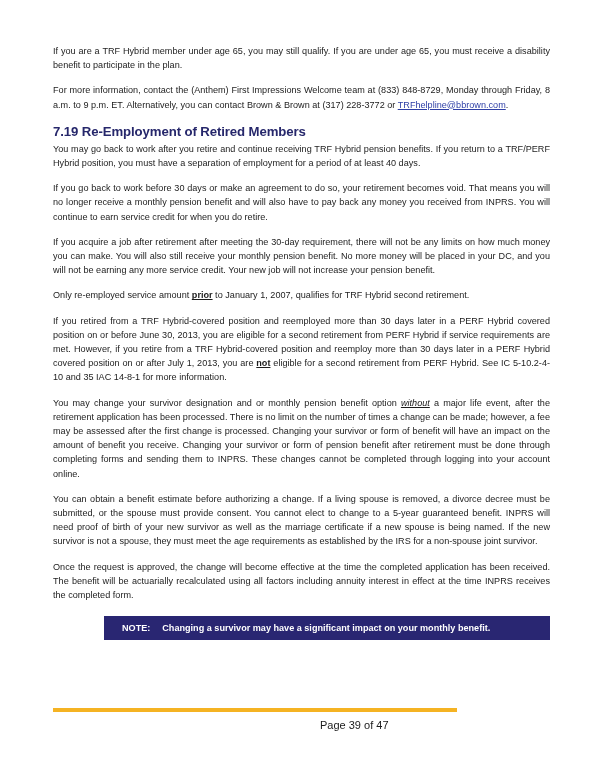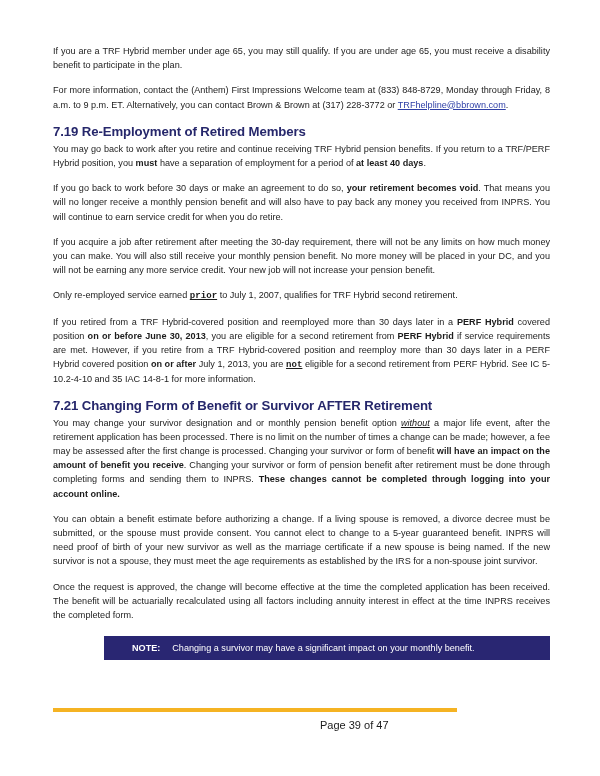--- a/index.html
+++ b/index.html
@@ -39,50 +39,50 @@
     font-size: 13.2px;
     line-height: 16px;
     font-weight: bold;
     color: #26276b;
     margin: 7px 0 2px 0;
     letter-spacing: -0.1px;
   }
   h2.sect.first {
     margin-top: 12px;
   }
-  .b { font-weight: bold; }
+  .b { font-weight: normal; }
   .i { font-style: italic; text-decoration: underline; }
-  .bu { font-weight: bold; text-decoration: underline; font-family: Liberation Mono, monospace; }
+  .bu { font-weight: bold; text-decoration: underline; }
   a.link {
     color: #2e3fa6;
     text-decoration: underline;
   }
   .note-wrap {
     margin: 14px 0 0 0;
     display: flex;
     justify-content: flex-end;
   }
   .note-box {
     background: #292672;
     color: #ffffff;
     width: 446px;
     box-sizing: border-box;
-    padding: 6px 10px 6px 28px;
+    padding: 6px 10px 6px 18px;
     font-size: 9.1px;
     line-height: 12px;
     display: flex;
     align-items: baseline;
   }
   .note-label {
     font-weight: bold;
     margin-right: 12px;
     white-space: nowrap;
   }
   .note-text {
-    font-weight: normal;
+    font-weight: bold;
   }
   
   .footer {
     position: absolute;
     left: 0;
     top: 700px;
     width: 600px;
     height: 76px;
   }
   .footer-rule {
@@ -122,23 +122,22 @@
   <div class="content">
     <div>
         <p class="para"><span>If you are a TRF Hybrid member under age 65, you may still qualify. If you are under age 65, you must receive a disability benefit to participate in the plan.</span></p>
         <p class="para"><span>For more information, contact the (Anthem) First Impressions Welcome team at (833) 848-8729, Monday through Friday, 8 a.m. to 9 p.m. ET. Alternatively, you can contact Brown &amp; Brown at (317) 228-3772 or </span><a class="link">TRFhelpline@bbrown.com</a><span>.</span></p>
       </div>
     <div>
         <h2 class="sect first">7.19 Re-Employment of Retired Members</h2>
         <p class="para"><span>You may go back to work after you retire and continue receiving TRF Hybrid pension benefits. If you return to a TRF/PERF Hybrid position, you </span><span class="b">must</span><span> have a separation of employment for a period of </span><span class="b">at least 40 days</span><span>.</span></p>
         <p class="para"><span>If you go back to work before 30 days or make an agreement to do so, </span><span class="b">your retirement becomes void</span><span>. That means you will no longer receive a monthly pension benefit and will also have to pay back any money you received from INPRS. You will continue to earn service credit for when you do retire.</span></p>
         <p class="para"><span>If you acquire a job after retirement after meeting the 30-day requirement, there will not be any limits on how much money you can make. You will also still receive your monthly pension benefit. No more money will be placed in your DC, and you will not be earning any more service credit. Your new job will not increase your pension benefit.</span></p>
-        <p class="para"><span>Only re-employed service earned </span><span class="bu">prior</span><span> to July 1, 2007, qualifies for TRF Hybrid second retirement.</span></p>
+        <p class="para"><span>Only re-employed service amount </span><span class="bu">prior</span><span> to January 1, 2007, qualifies for TRF Hybrid second retirement.</span></p>
         <p class="para"><span>If you retired from a TRF Hybrid-covered position and reemployed more than 30 days later in a </span><span class="b">PERF Hybrid</span><span> covered position </span><span class="b">on or before June 30, 2013</span><span>, you are eligible for a second retirement from </span><span class="b">PERF Hybrid</span><span> if service requirements are met. However, if you retire from a TRF Hybrid-covered position and reemploy more than 30 days later in a PERF Hybrid covered position </span><span class="b">on or after</span><span> July 1, 2013, you are </span><span class="bu">not</span><span> eligible for a second retirement from PERF Hybrid. See IC 5-10.2-4-10 and 35 IAC 14-8-1 for more information.</span></p>
-        <h2 class="sect">7.21 Changing Form of Benefit or Survivor AFTER Retirement</h2>
         <p class="para"><span>You may change your survivor designation and or monthly pension benefit option </span><span class="i">without</span><span> a major life event, after the retirement application has been processed. There is no limit on the number of times a change can be made; however, a fee may be assessed after the first change is processed. Changing your survivor or form of benefit </span><span class="b">will have an impact on the amount of benefit you receive</span><span>. Changing your survivor or form of pension benefit after retirement must be done through completing forms and sending them to INPRS. </span><span class="b">These changes cannot be completed through logging into your account online.</span></p>
         <p class="para"><span>You can obtain a benefit estimate before authorizing a change. If a living spouse is removed, a divorce decree must be submitted, or the spouse must provide consent. You cannot elect to change to a 5-year guaranteed benefit. INPRS will need proof of birth of your new survivor as well as the marriage certificate if a new spouse is being named. If the new survivor is not a spouse, they must meet the age requirements as established by the IRS for a non-spouse joint survivor.</span></p>
         <p class="para"><span>Once the request is approved, the change will become effective at the time the completed application has been received. The benefit will be actuarially recalculated using all factors including annuity interest in effect at the time INPRS receives the completed form.</span></p>
         <div class="note-wrap">
           <div class="note-box">
             <span class="note-label">NOTE:</span>
             <span class="note-text">Changing a survivor may have a significant impact on your monthly benefit.</span>
           </div>
         </div>
       </div>

